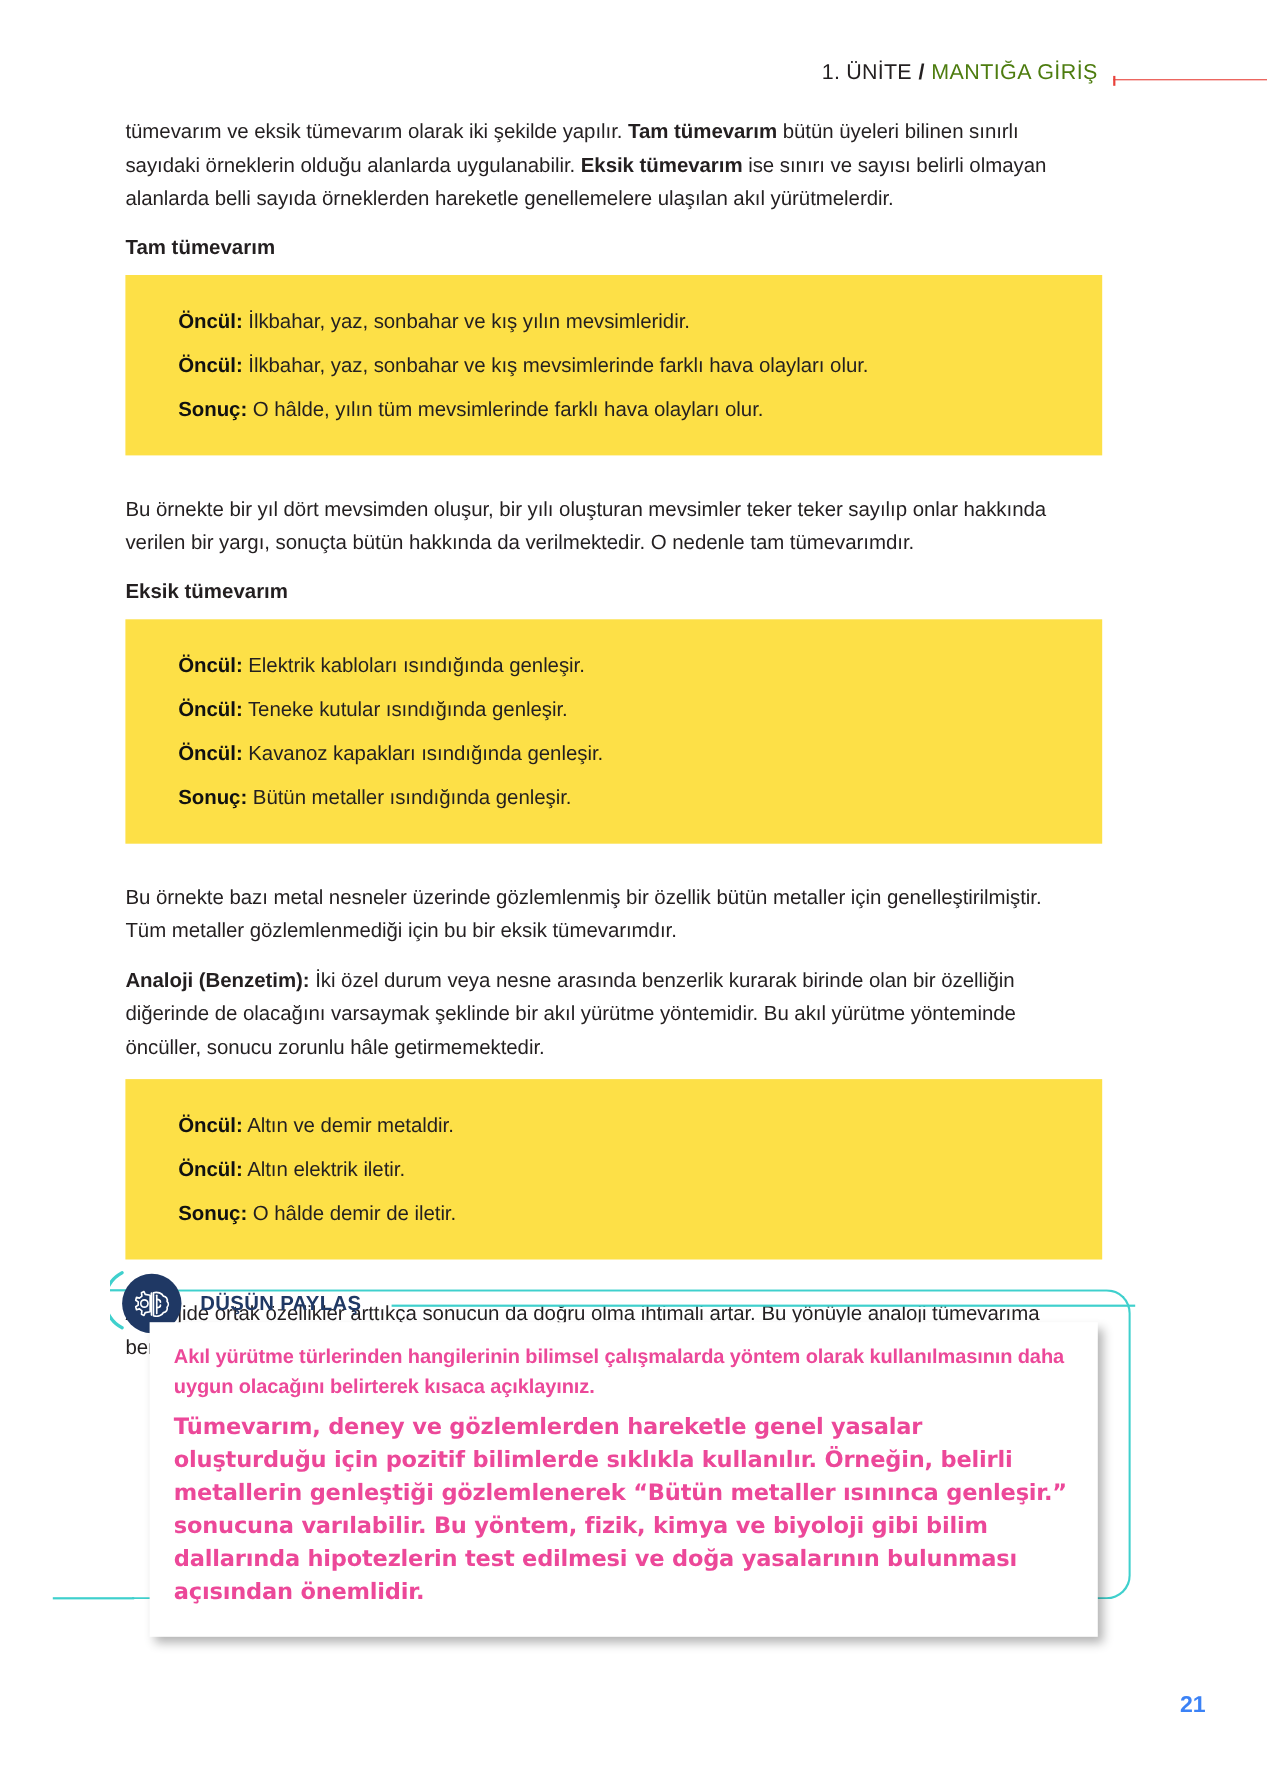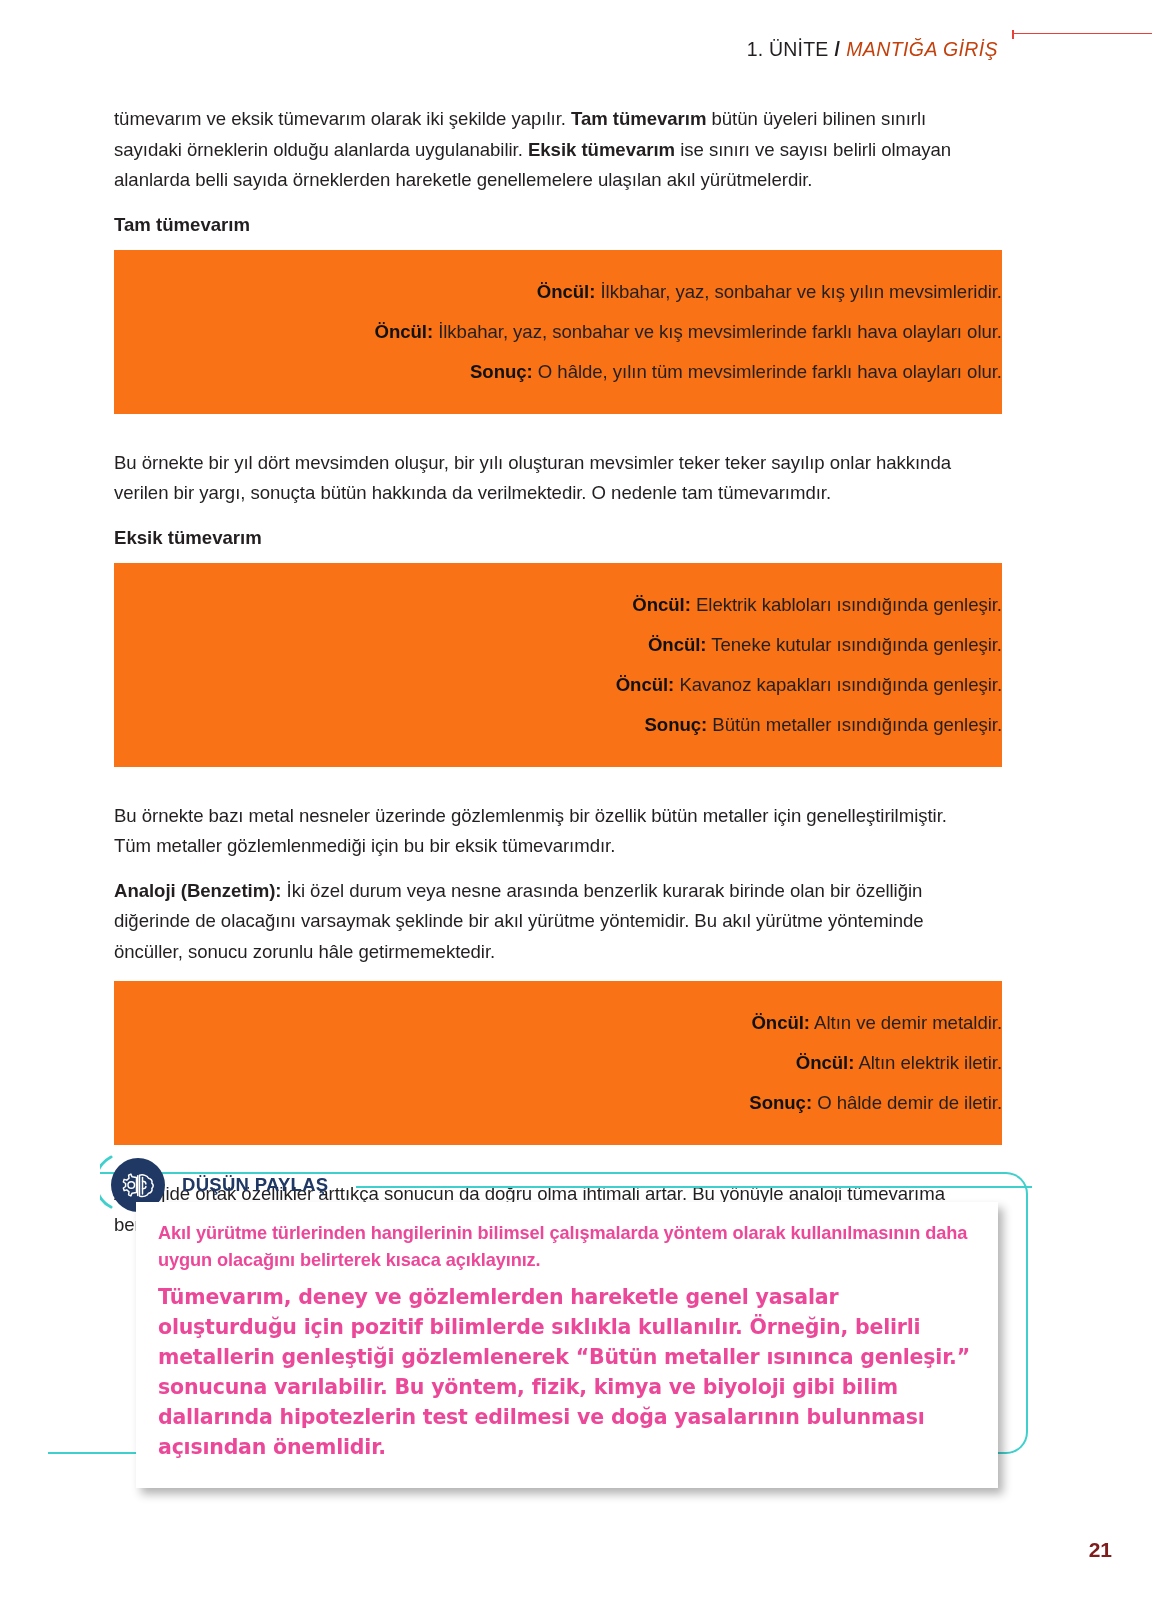--- a/index.html
+++ b/index.html
@@ -21,42 +21,41 @@
   }
 
   
   .header {
     position: absolute;
     top: 38px;
     left: 0;
     width: 1152px;
     height: 40px;
     display: flex;
-    align-items: flex-start;
+    align-items: flex-end;
     justify-content: flex-end;
   }
   .header-text {
     font-size: 19.5px;
     letter-spacing: .2px;
     white-space: nowrap;
     display: flex;
     align-items: baseline;
     gap: 6px;
   }
   .header-unit {
     color: #231f20;
     font-weight: 400;
   }
   .header-sep {
     color: #231f20;
     font-weight: 700;
   }
   .header-title {
-    color: #c2410c;
-    font-style: italic;
+    color: #4d7c0f;
     font-weight: 400;
     letter-spacing: .4px;
   }
   .header-rule {
     margin-left: 14px;
     width: 140px;
     height: 0;
     border-top: 1.6px solid #e8413a;
     position: relative;
     top: -5px;
@@ -92,26 +91,25 @@
   .section-label {
     margin: 16px 0 12px 0;
     font-size: 18.6px;
     line-height: 26px;
     font-weight: 700;
     color: #231f20;
   }
 
   
   .example-box {
-    background: #f97316;
+    background: #fde047;
     padding: 22px 0 22px 0;
     margin: 0 0 16px 0;
     width: 888px;
     box-sizing: border-box;
-    text-align: right;
   }
   .example-line {
     font-size: 18.6px;
     line-height: 28px;
     color: #231f20;
     padding: 6px 0 6px 48px;
     letter-spacing: -0.05px;
   }
   .example-line .lbl {
     font-weight: 700;
@@ -227,25 +225,25 @@
     font-weight: 700;
     color: #ec4899;
     margin: 0;
     letter-spacing: -0.2px;
     font-family: "DejaVu Sans", sans-serif;
   }
 
   
   .page-number {
     position: absolute;
-    right: 40px;
+    right: 56px;
     bottom: 62px;
     font-size: 21px;
     font-weight: 700;
-    color: #7f1d1d;
+    color: #3b82f6;
     text-align: center;
   }
 </style>
 </head>
 <body>
 
 <div id="page">
 
   <div class="header">
     <div class="header-text">

